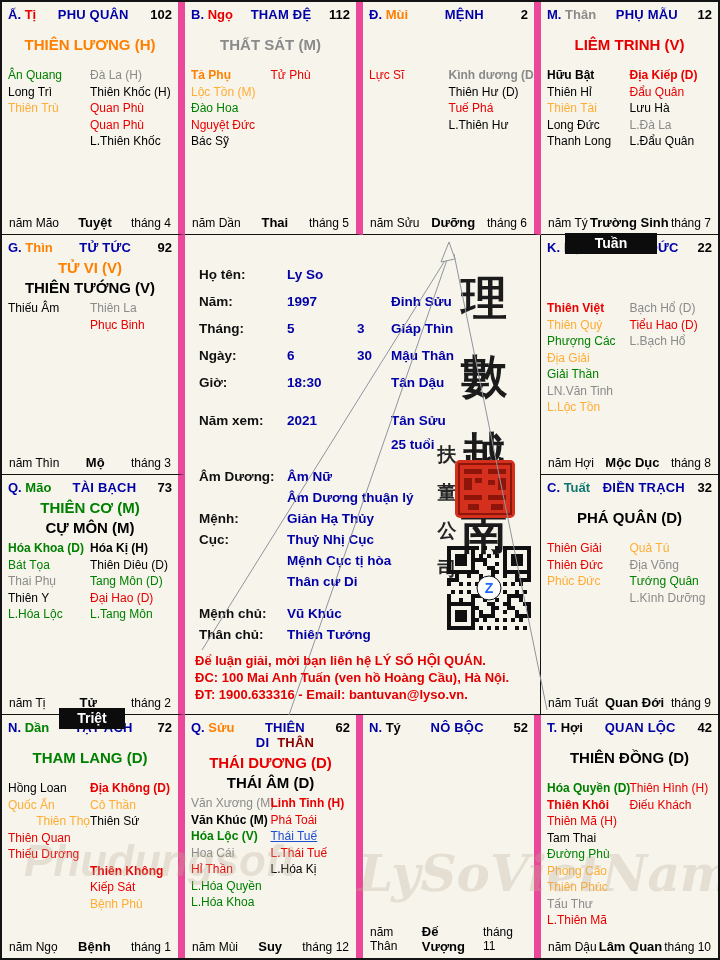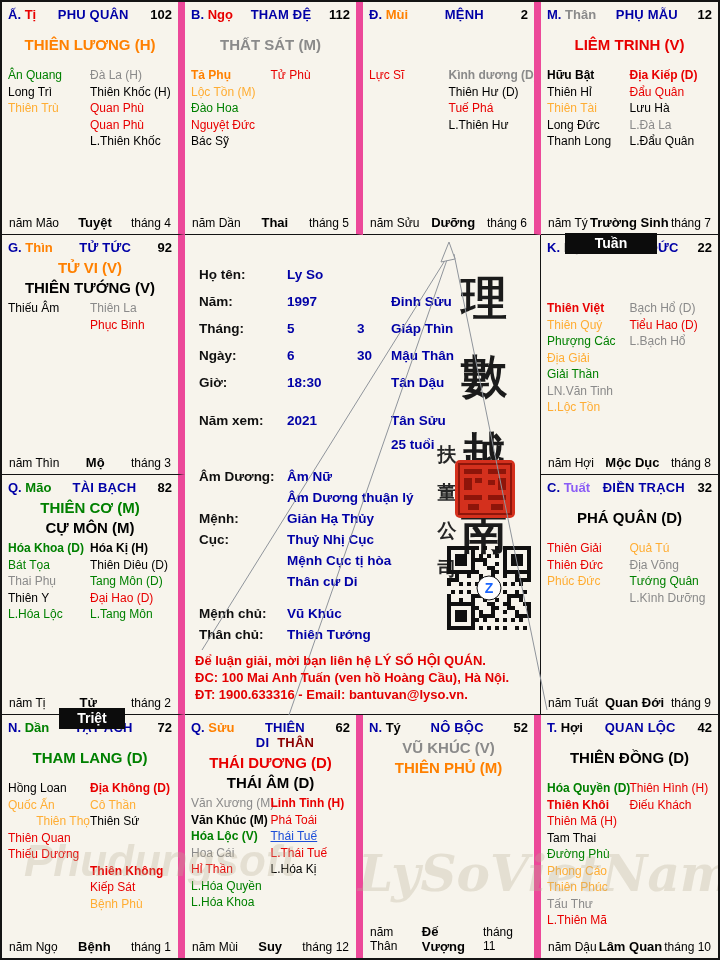--- a/index.html
+++ b/index.html
@@ -216,21 +216,21 @@
       <div class="cfoot">
         <span>năm Hợi</span>
         <span class="stage">Mộc Dục</span>
         <span>tháng 8</span>
       </div>
     </div>
     <div class="cell" style="grid-area: 3 / 1 / 4 / 2;">
       <div class="chead">
         <span class="stem"><span style="color: rgb(0, 0, 166);">Q. </span><span style="color: rgb(0, 128, 0);">Mão</span></span>
         <span class="pnamewrap"><span class="pname" style="color: rgb(0, 0, 166);">TÀI BẠCH</span></span>
-        <span class="pnum">82</span>
+        <span class="pnum">73</span>
       </div>
       <div class="mains">
         <span class="star" style="color: rgb(0, 128, 0);">THIÊN CƠ (M)</span>
         <span class="star" style="color: rgb(0, 0, 0);">CỰ MÔN (M)</span>
       </div>
       <div class="lists">
         <div class="lcol">
           <span class="star" style="color: rgb(0, 128, 0); font-weight: bold;">Hóa Khoa (D)</span>
           <span class="star" style="color: rgb(0, 128, 0);">Bát Tọa</span>
           <span class="star" style="color: rgb(138, 138, 138);">Thai Phụ</span>
@@ -246,21 +246,21 @@
         </div>
       </div>
       <div class="cfoot">
         <span>năm Tị</span>
         <span class="stage">Tử</span>
         <span>tháng 2</span>
       </div>
     </div>
     <div class="cell lc" style="grid-area: 3 / 4 / 4 / 5;">
       <div class="chead">
-        <span class="stem"><span style="color: rgb(0, 0, 166);">C. </span><span style="color: #8b5cf6;">Tuất</span></span>
+        <span class="stem"><span style="color: rgb(0, 0, 166);">C. </span><span style="color: #0f766e;">Tuất</span></span>
         <span class="pnamewrap"><span class="pname" style="color: rgb(0, 0, 166);">ĐIỀN TRẠCH</span></span>
         <span class="pnum">32</span>
       </div>
       <div class="mains">
         <span class="star" style="color: rgb(0, 0, 0);">PHÁ QUÂN (D)</span>
       </div>
       <div class="lists">
         <div class="lcol">
           <span class="star" style="color: rgb(232, 0, 0);">Thiên Giải</span>
           <span class="star" style="color: rgb(232, 0, 0);">Thiên Đức</span>
@@ -343,24 +343,20 @@
         <span>năm Mùi</span>
         <span class="stage">Suy</span>
         <span>tháng 12</span>
       </div>
     </div>
     <div class="cell lr" style="grid-area: 4 / 3 / 5 / 4;">
       <div class="chead">
         <span class="stem"><span style="color: rgb(0, 0, 166);">N. </span><span style="color: rgb(0, 0, 0);">Tý</span></span>
         <span class="pnamewrap"><span class="pname" style="color: rgb(0, 0, 166);">NÔ BỘC</span></span>
         <span class="pnum">52</span>
-      </div>
-      <div class="mains">
-        <span class="star" style="color: rgb(138, 138, 138);">VŨ KHÚC (V)</span>
-        <span class="star" style="color: rgb(255, 128, 0);">THIÊN PHỦ (M)</span>
       </div>
       <div class="lists">
         <div class="lcol"></div>
       </div>
       <div class="cfoot">
         <span>năm Thân</span>
         <span class="stage">Đế Vượng</span>
         <span>tháng 11</span>
       </div>
     </div>

